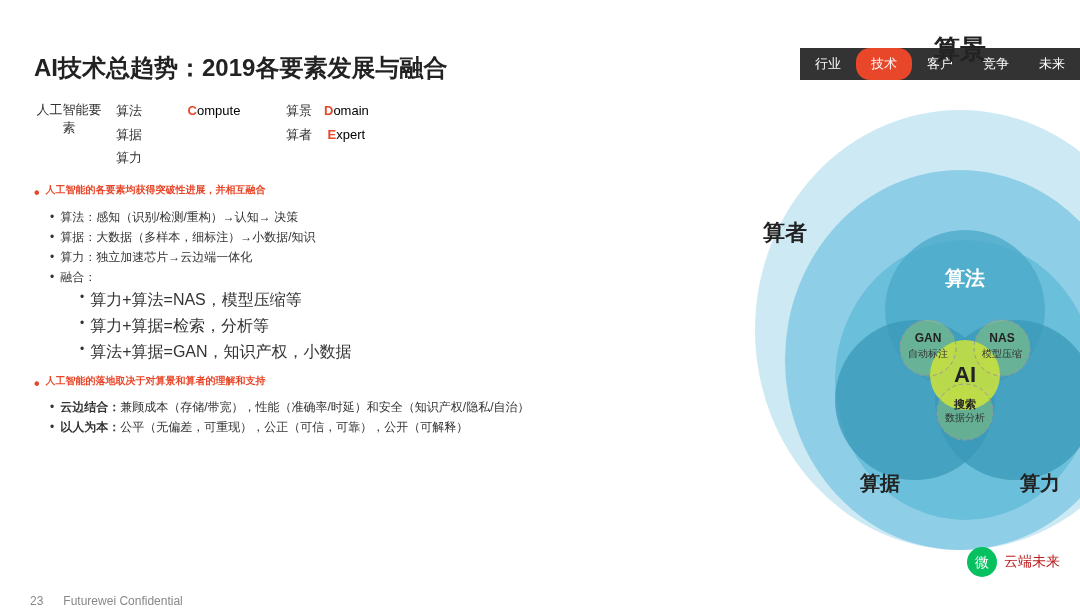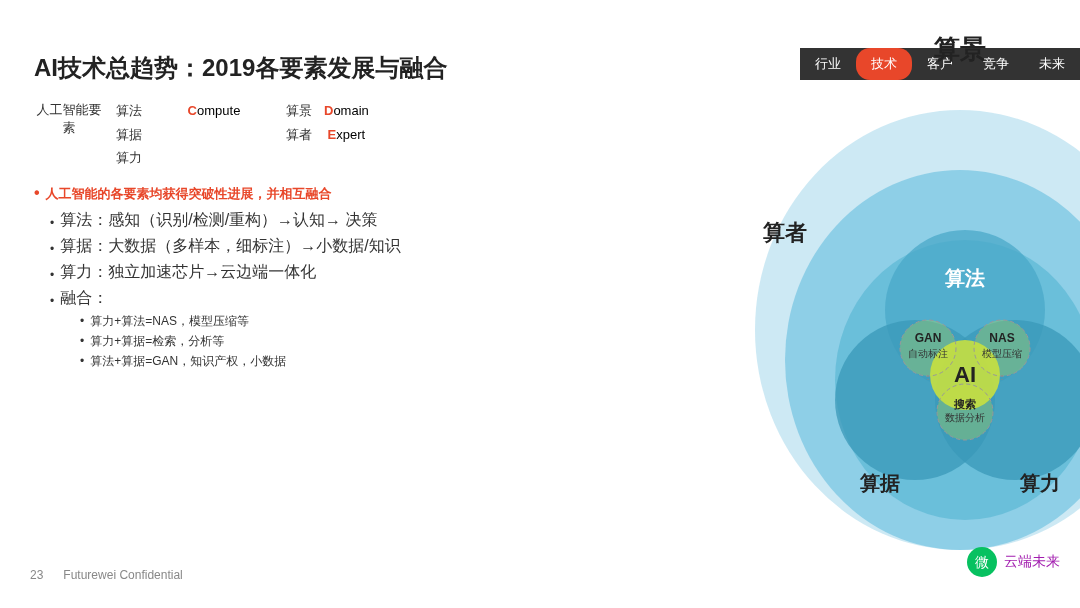--- a/index.html
+++ b/index.html
@@ -100,56 +100,56 @@
       color: #e8472a;
       font-weight: bold;
     }
 
     
     .bullet-section {
       margin-bottom: 10px;
     }
     .bullet-main {
       color: #e8472a;
-      font-size: 13px;
+      font-size: 10px;
       font-weight: bold;
       margin-bottom: 5px;
       display: flex;
-      align-items: flex-end;
+      align-items: flex-start;
     }
     .bullet-main::before {
       content: '•';
       color: #e8472a;
       margin-right: 6px;
       font-size: 16px;
       line-height: 1.2;
     }
     .bullet-sub {
       padding-left: 16px;
       margin-bottom: 3px;
     }
     .bullet-sub-item {
-      font-size: 16px;
-      color: #333;
-      display: flex;
-      align-items: flex-end;
+      font-size: 12px;
+      color: #333;
+      display: flex;
+      align-items: flex-start;
       line-height: 1.5;
       margin-bottom: 2px;
     }
     .bullet-sub-item::before {
       content: '•';
       margin-right: 6px;
       font-size: 12px;
       flex-shrink: 0;
     }
     .bullet-sub-sub {
       padding-left: 30px;
     }
     .bullet-sub-sub-item {
-      font-size: 12px;
+      font-size: 16px;
       color: #333;
       display: flex;
       align-items: flex-start;
       line-height: 1.5;
       margin-bottom: 2px;
     }
     .bullet-sub-sub-item::before {
       content: '•';
       margin-right: 6px;
       font-size: 12px;
@@ -160,21 +160,21 @@
     }
 
     
     .footer {
       position: absolute;
       bottom: 0;
       left: 0;
       width: 660px;
       height: 40px;
       display: flex;
-      align-items: flex-start;
+      align-items: flex-end;
       padding: 0 30px;
       font-size: 12px;
       color: #888;
     }
     .footer-page {
       margin-right: 20px;
     }
     .footer-confidential {
     }
 
@@ -279,20 +279,33 @@
         <div class="bullet-sub-sub-item">
           <span>算力+算据=检索，分析等</span>
         </div>
         <div class="bullet-sub-sub-item">
           <span>算法+算据=GAN，知识产权，小数据</span>
         </div>
       </div>
     </div>
   </div>
 
+  <div class="bullet-section">
+    <div class="bullet-main">
+      <span>人工智能的落地取决于对算景和算者的理解和支持</span>
+    </div>
+    <div class="bullet-sub">
+      <div class="bullet-sub-item">
+        <span><span class="bold-text">云边结合：</span>兼顾成本（存储/带宽），性能（准确率/时延）和安全（知识产权/隐私/自治）</span>
+      </div>
+      <div class="bullet-sub-item">
+        <span><span class="bold-text">以人为本：</span>公平（无偏差，可重现），公正（可信，可靠），公开（可解释）</span>
+      </div>
+    </div>
+  </div>
 
 </div>
 
 <div class="footer">
   <span class="footer-page">23</span>
   <span class="footer-confidential">Futurewei Confidential</span>
 </div>
 
 <div class="diagram-area">
   <svg class="diagram-svg" viewBox="0 0 430 608" xmlns="http://www.w3.org/2000/svg">
@@ -341,14 +354,14 @@
     <line x1="278" y1="375" x2="278" y2="380" stroke="#888" stroke-width="1" stroke-dasharray="2,2"></line>
     <line x1="352" y1="375" x2="352" y2="380" stroke="#888" stroke-width="1" stroke-dasharray="2,2"></line>
   </svg>
 </div>
 
 <div class="wechat-logo">
   <svg class="wechat-icon" viewBox="0 0 32 32">
     <circle cx="16" cy="16" r="15" fill="#07c160"></circle>
     <text x="16" y="21" text-anchor="middle" font-size="14" fill="white" font-family="Arial">微</text>
   </svg>
-  <span style="font-size:14px;color:#a21caf;">云端未来</span>
+  <span style="font-size:14px;color:#b91c1c;">云端未来</span>
 </div>
 
 </body></html>

